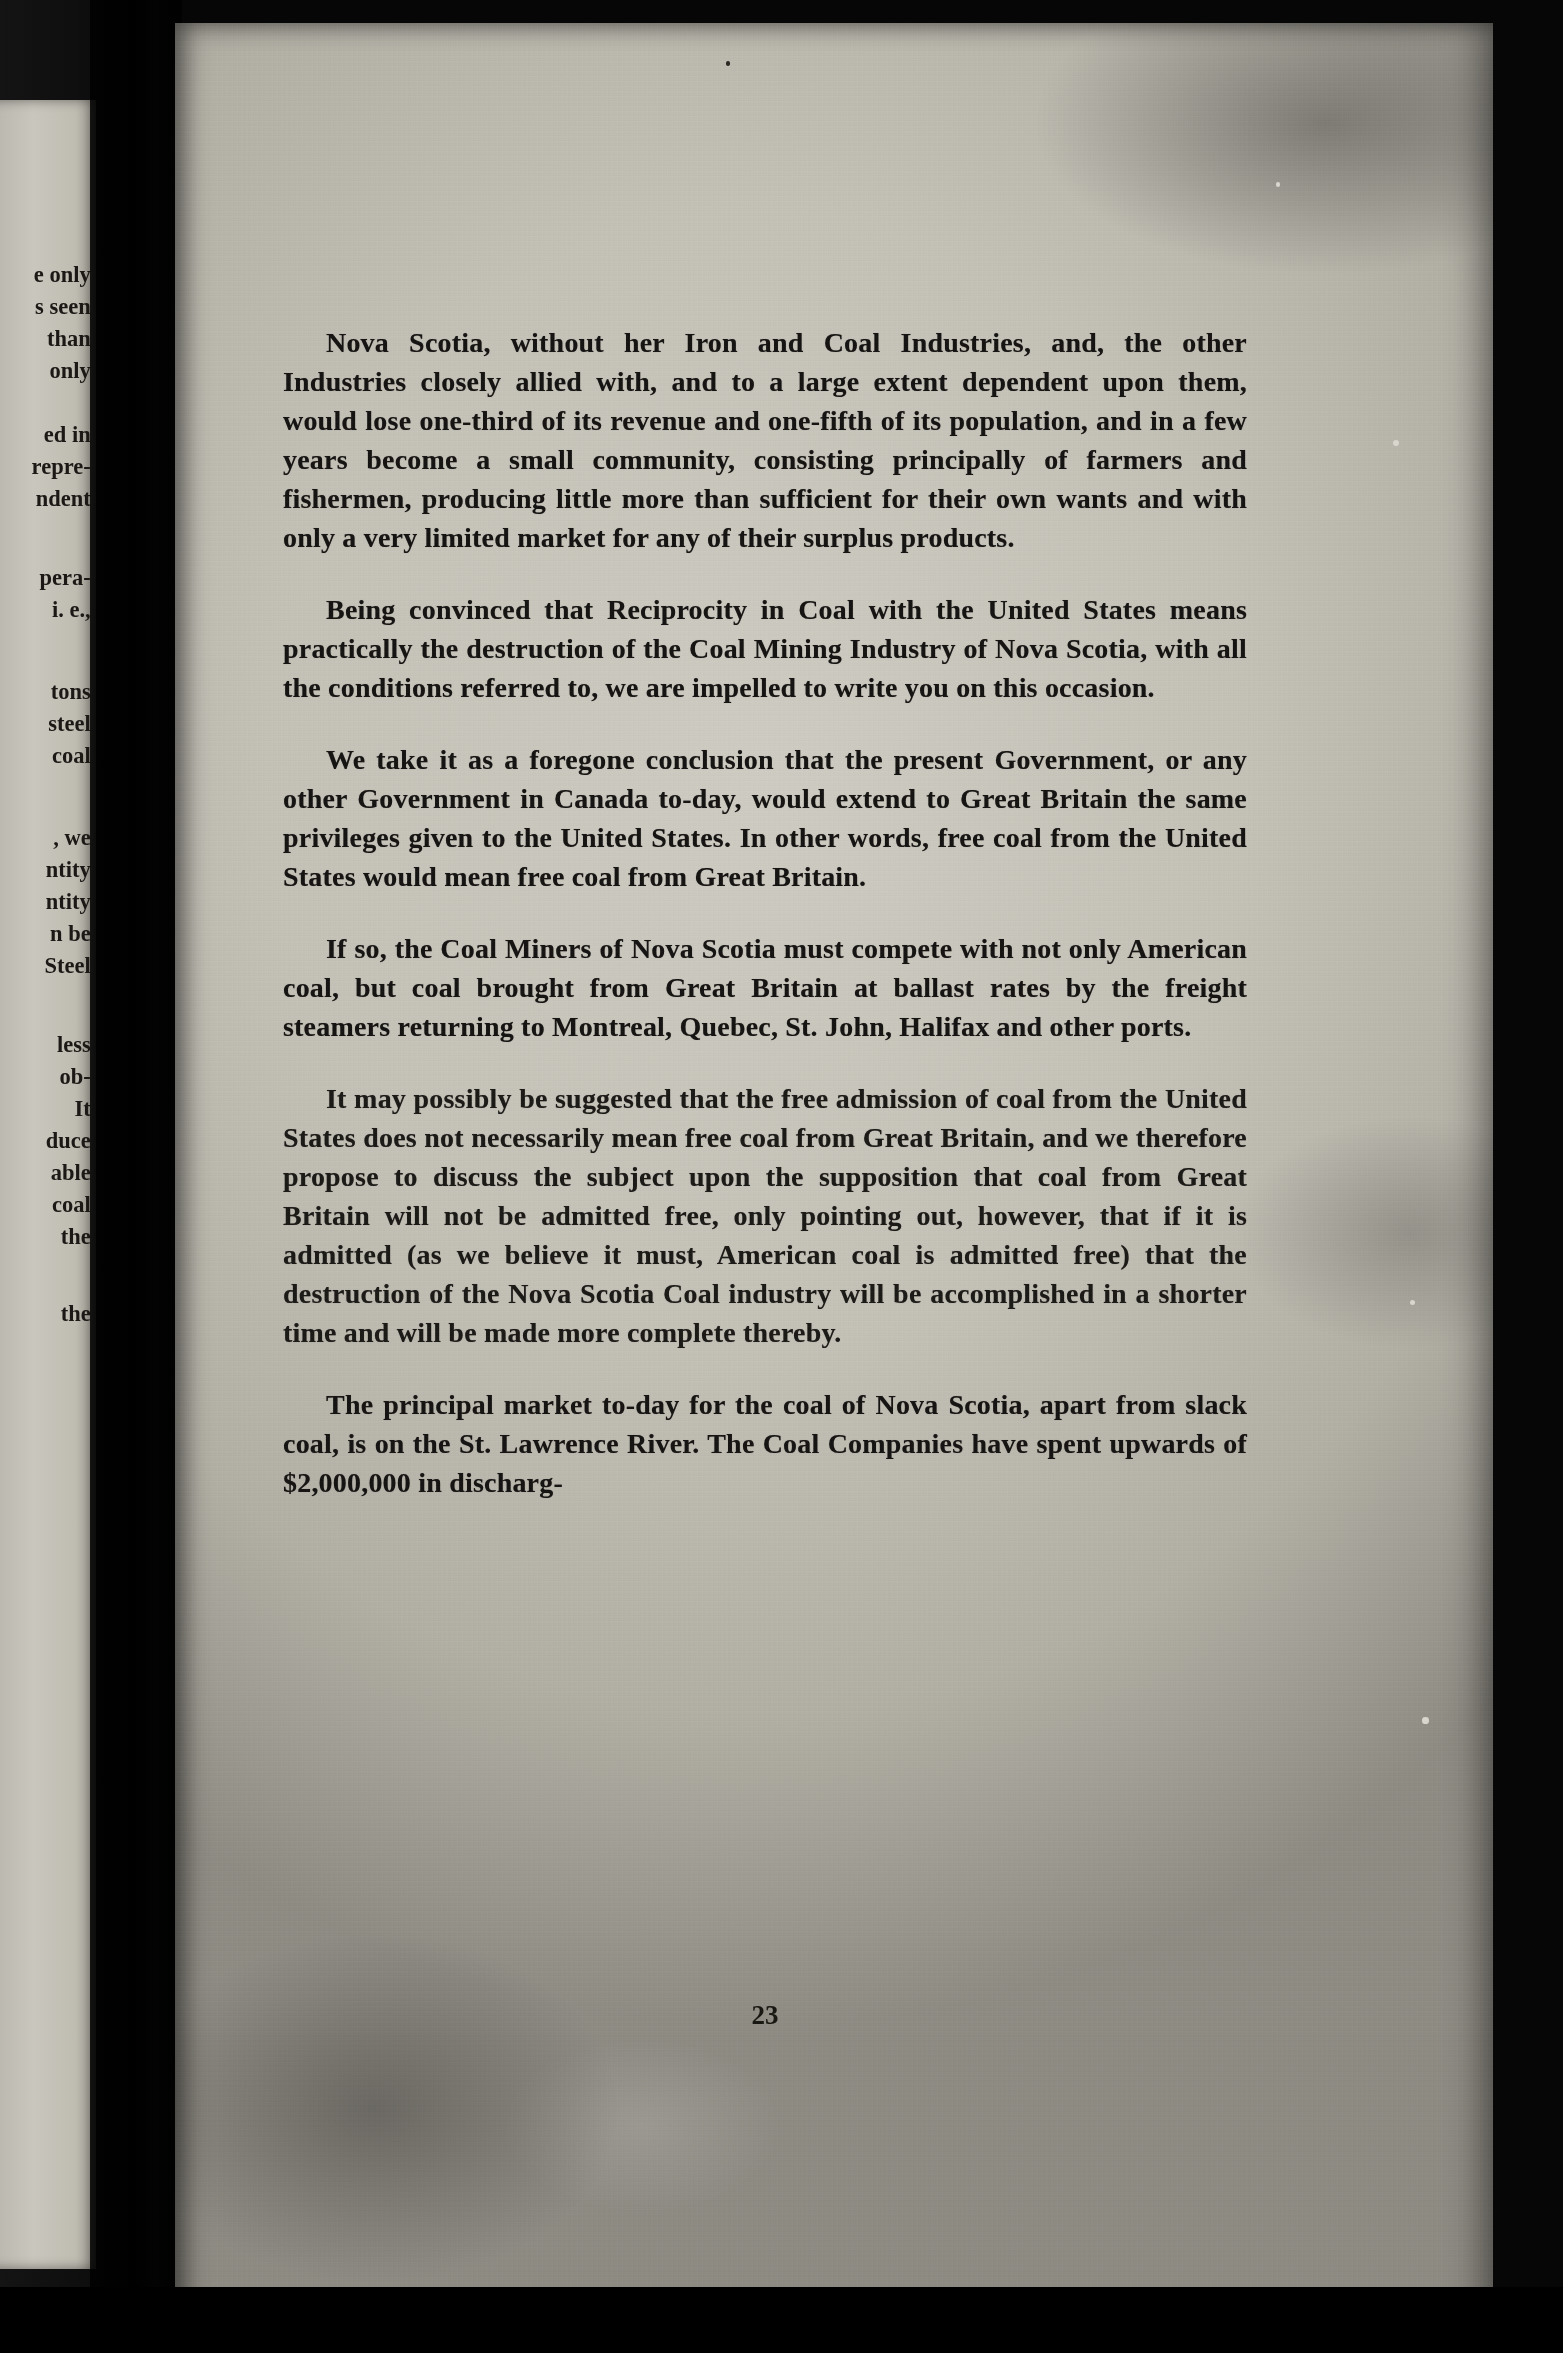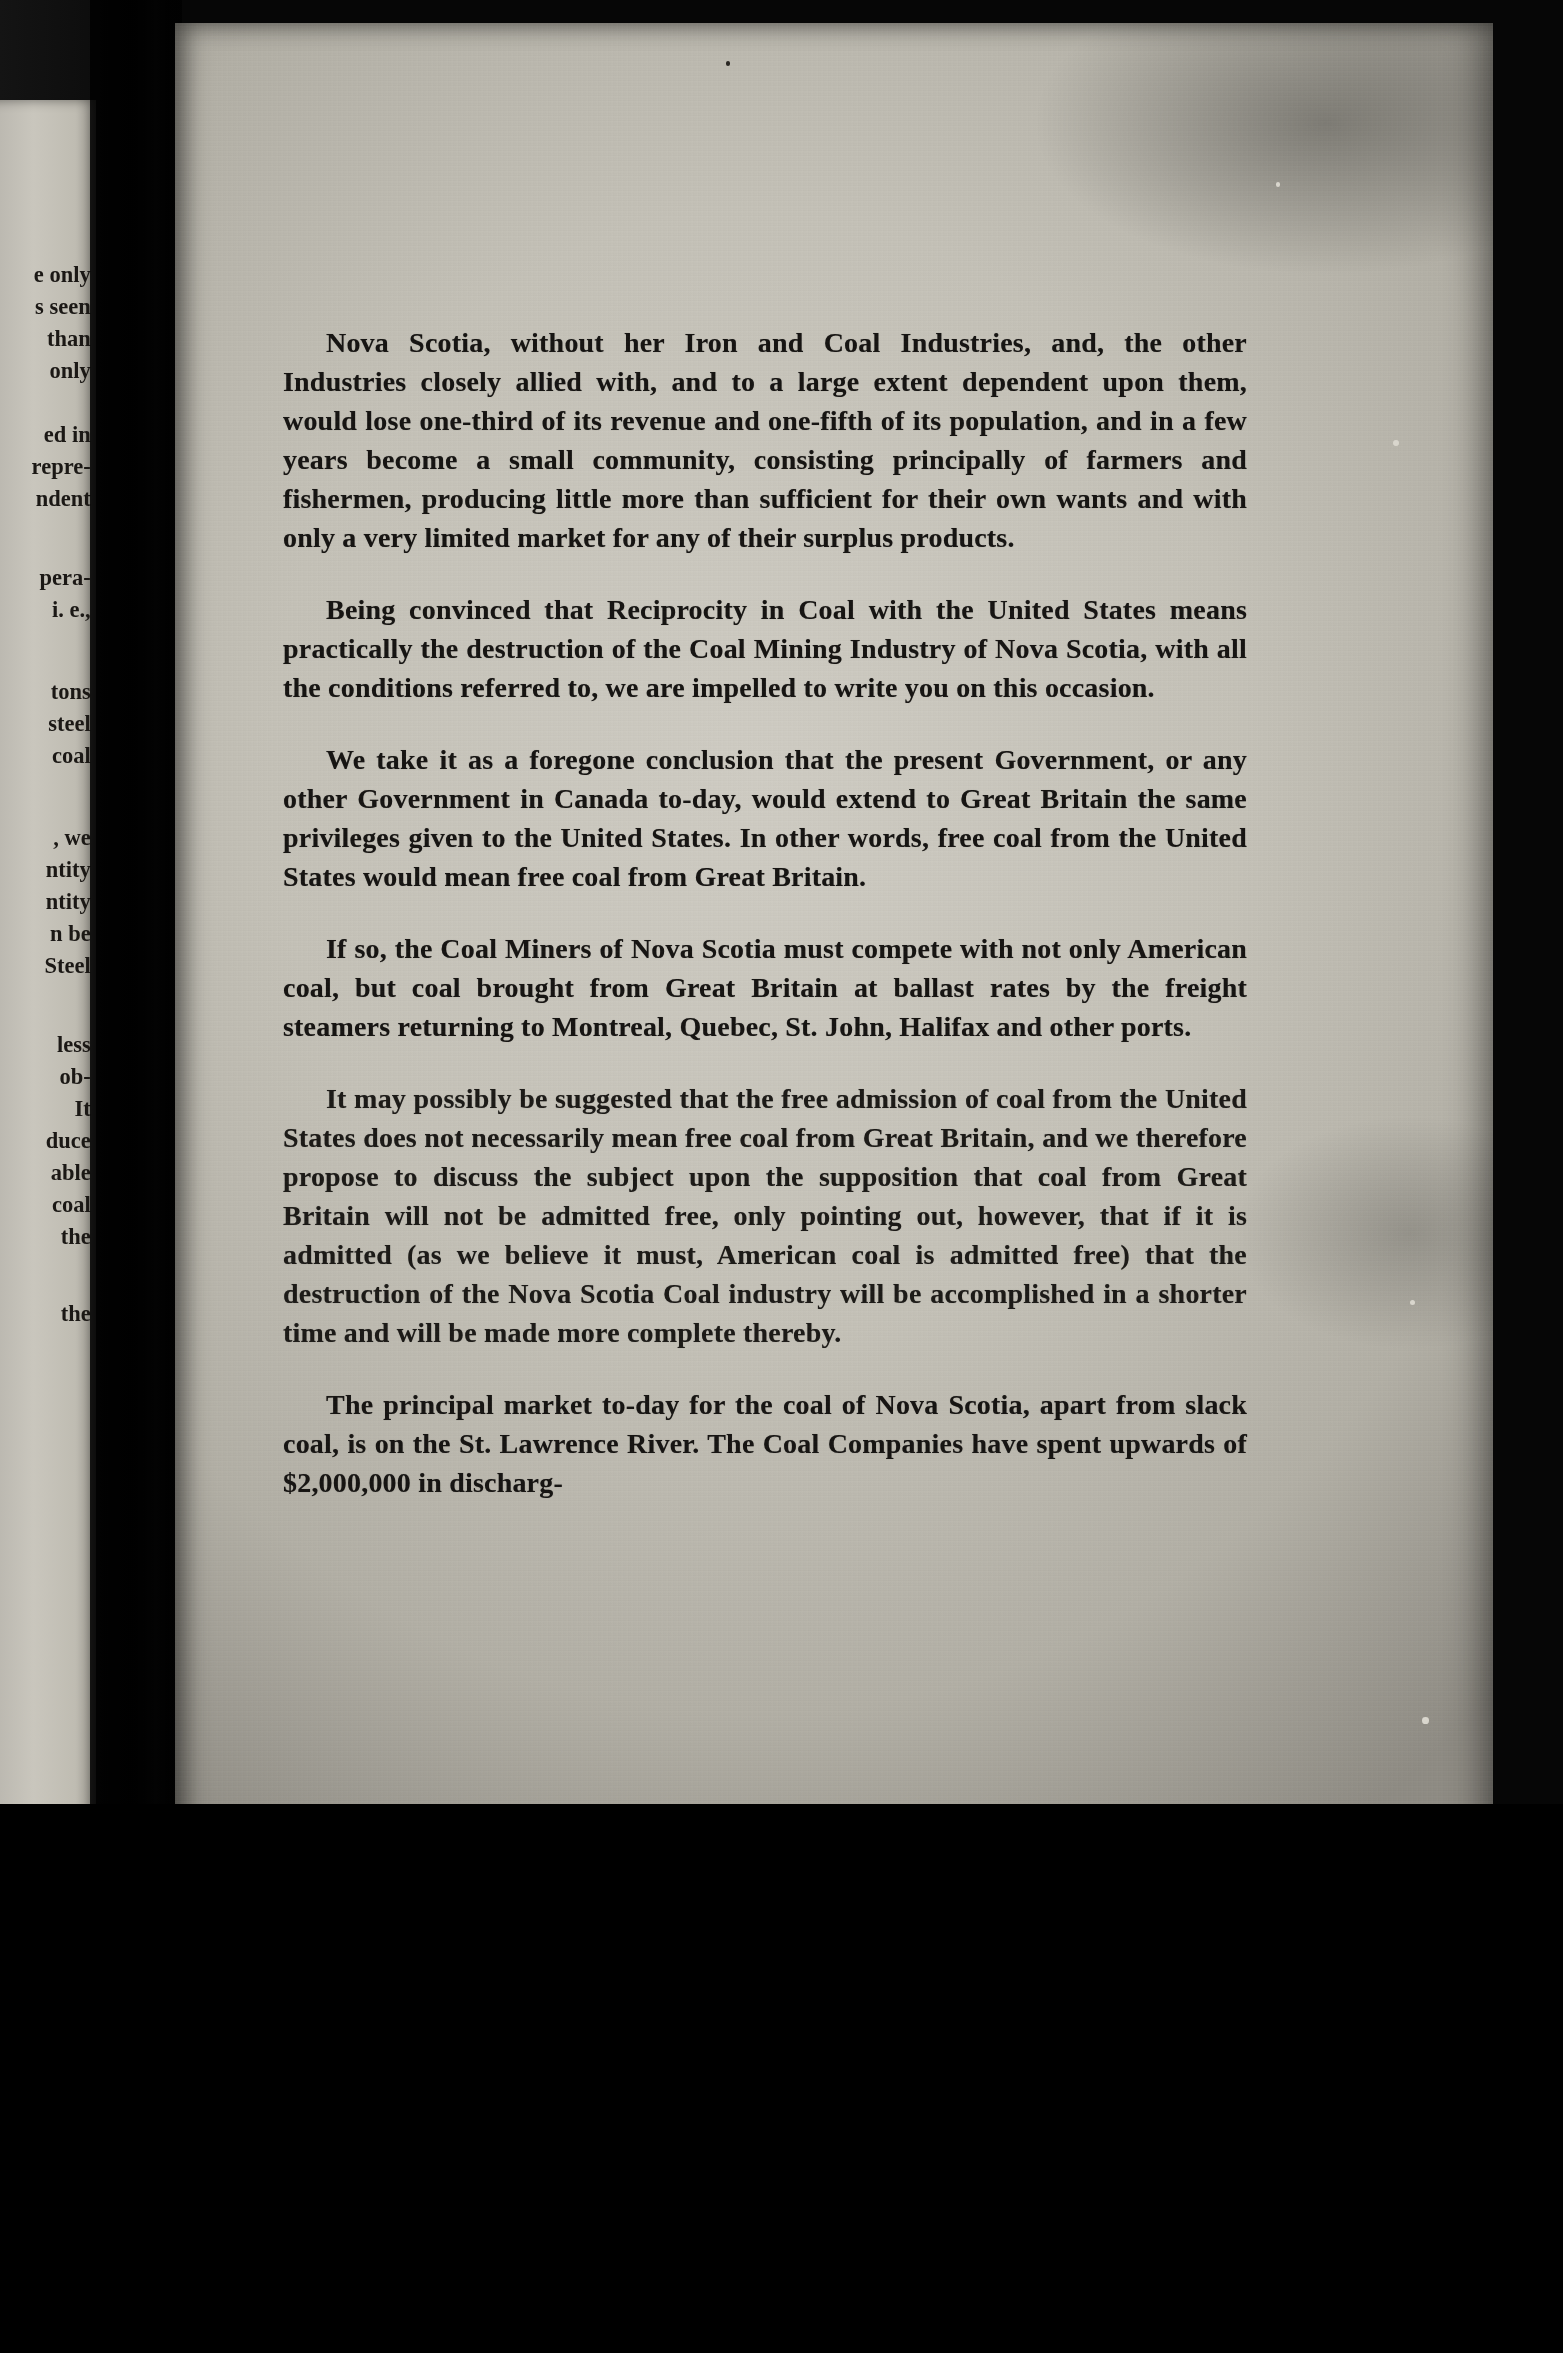--- a/index.html
+++ b/index.html
@@ -11,21 +11,21 @@
     width: 1564px;
     height: 2354px;
     overflow: hidden;
     font-family: "Liberation Serif", serif;
   }
 
   
   #scan {
     position: relative;
     width: 1564px;
-    height: 1804px;
+    height: 2287px;
     background: #0a0a0a;
     overflow: hidden;
   }
 
   
   .gutter-dark {
     position: absolute;
     left: 0;
     top: 0;
     width: 1564px;

